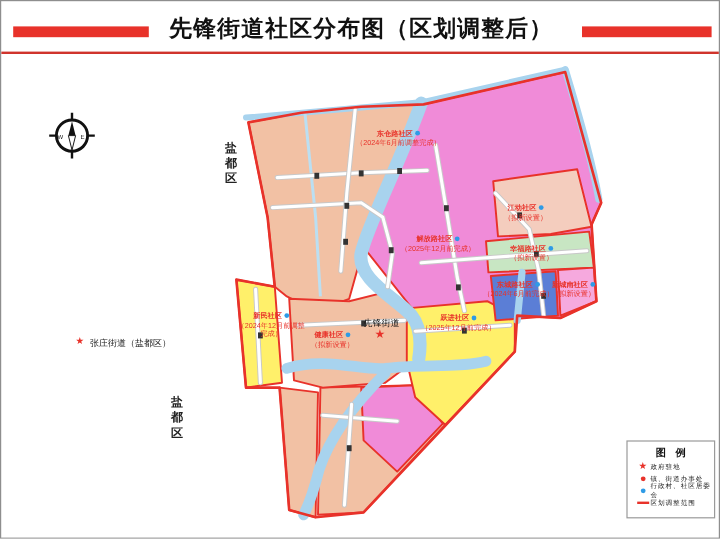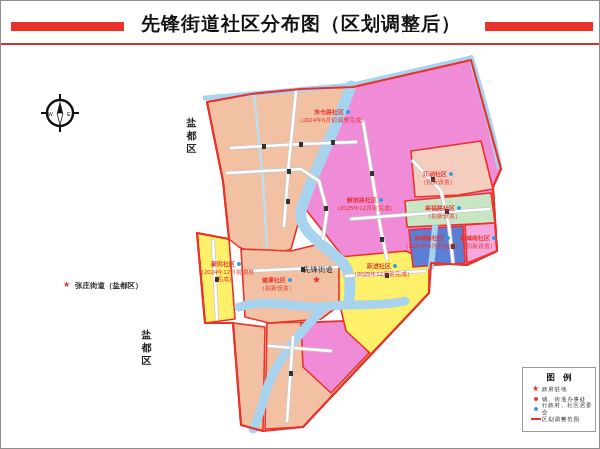--- a/index.html
+++ b/index.html
@@ -20,21 +20,21 @@
   .road-c{fill:none;stroke:#c8c8c8;stroke-width:4.2;stroke-linecap:round;}
   .road-f{fill:none;stroke:#ffffff;stroke-width:2.6;stroke-linecap:round;}
   .tick{fill:#333;}
   
   .clabel{position:absolute;text-align:center;color:#e8322a;font-size:6px;line-height:7.5px;font-weight:bold;}
   .clabel .note{font-weight:normal;display:block;}
   .dot{display:inline-block;width:4px;height:4px;border-radius:50%;background:#2e9be6;vertical-align:middle;margin-left:2px;}
   .star{position:absolute;color:#e8322a;font-size:10px;line-height:10px;}
   .office{position:absolute;text-align:center;color:#111;font-weight:normal;font-size:7.5px;}
   .district{position:absolute;color:#222;font-size:10px;font-weight:bold;writing-mode:vertical-rl;letter-spacing:13px;}
-  .outside{position:absolute;color:#222;font-size:7.5px;font-weight:bold;text-align:center;}
+  .outside{position:absolute;color:#222;font-size:7.5px;font-weight:normal;text-align:center;}
   
   .legend{position:absolute;left:521px;top:366px;width:74px;height:65px;border:1px solid #9a9a9a;background:#fff;box-sizing:border-box;}
   .legend-title{text-align:center;font-size:8.5px;font-weight:bold;letter-spacing:8px;margin-top:4px;color:#111;text-indent:8px;}
   .lrow{display:flex;align-items:center;height:10px;margin:0 0 0 7px;color:#222;font-size:5.5px;letter-spacing:0.8px;}
   .lsym{width:12px;display:inline-flex;justify-content:center;align-items:center;flex:0 0 12px;}
   .lsym .s-star{color:#e8322a;font-size:8px;line-height:8px;}
   .lsym .s-rdot{width:4px;height:4px;border-radius:50%;background:#e8322a;}
   .lsym .s-bdot{width:4px;height:4px;border-radius:50%;background:#2e9be6;}
   .lsym .s-line{width:10px;height:2px;background:#e8322a;}
 </style>

